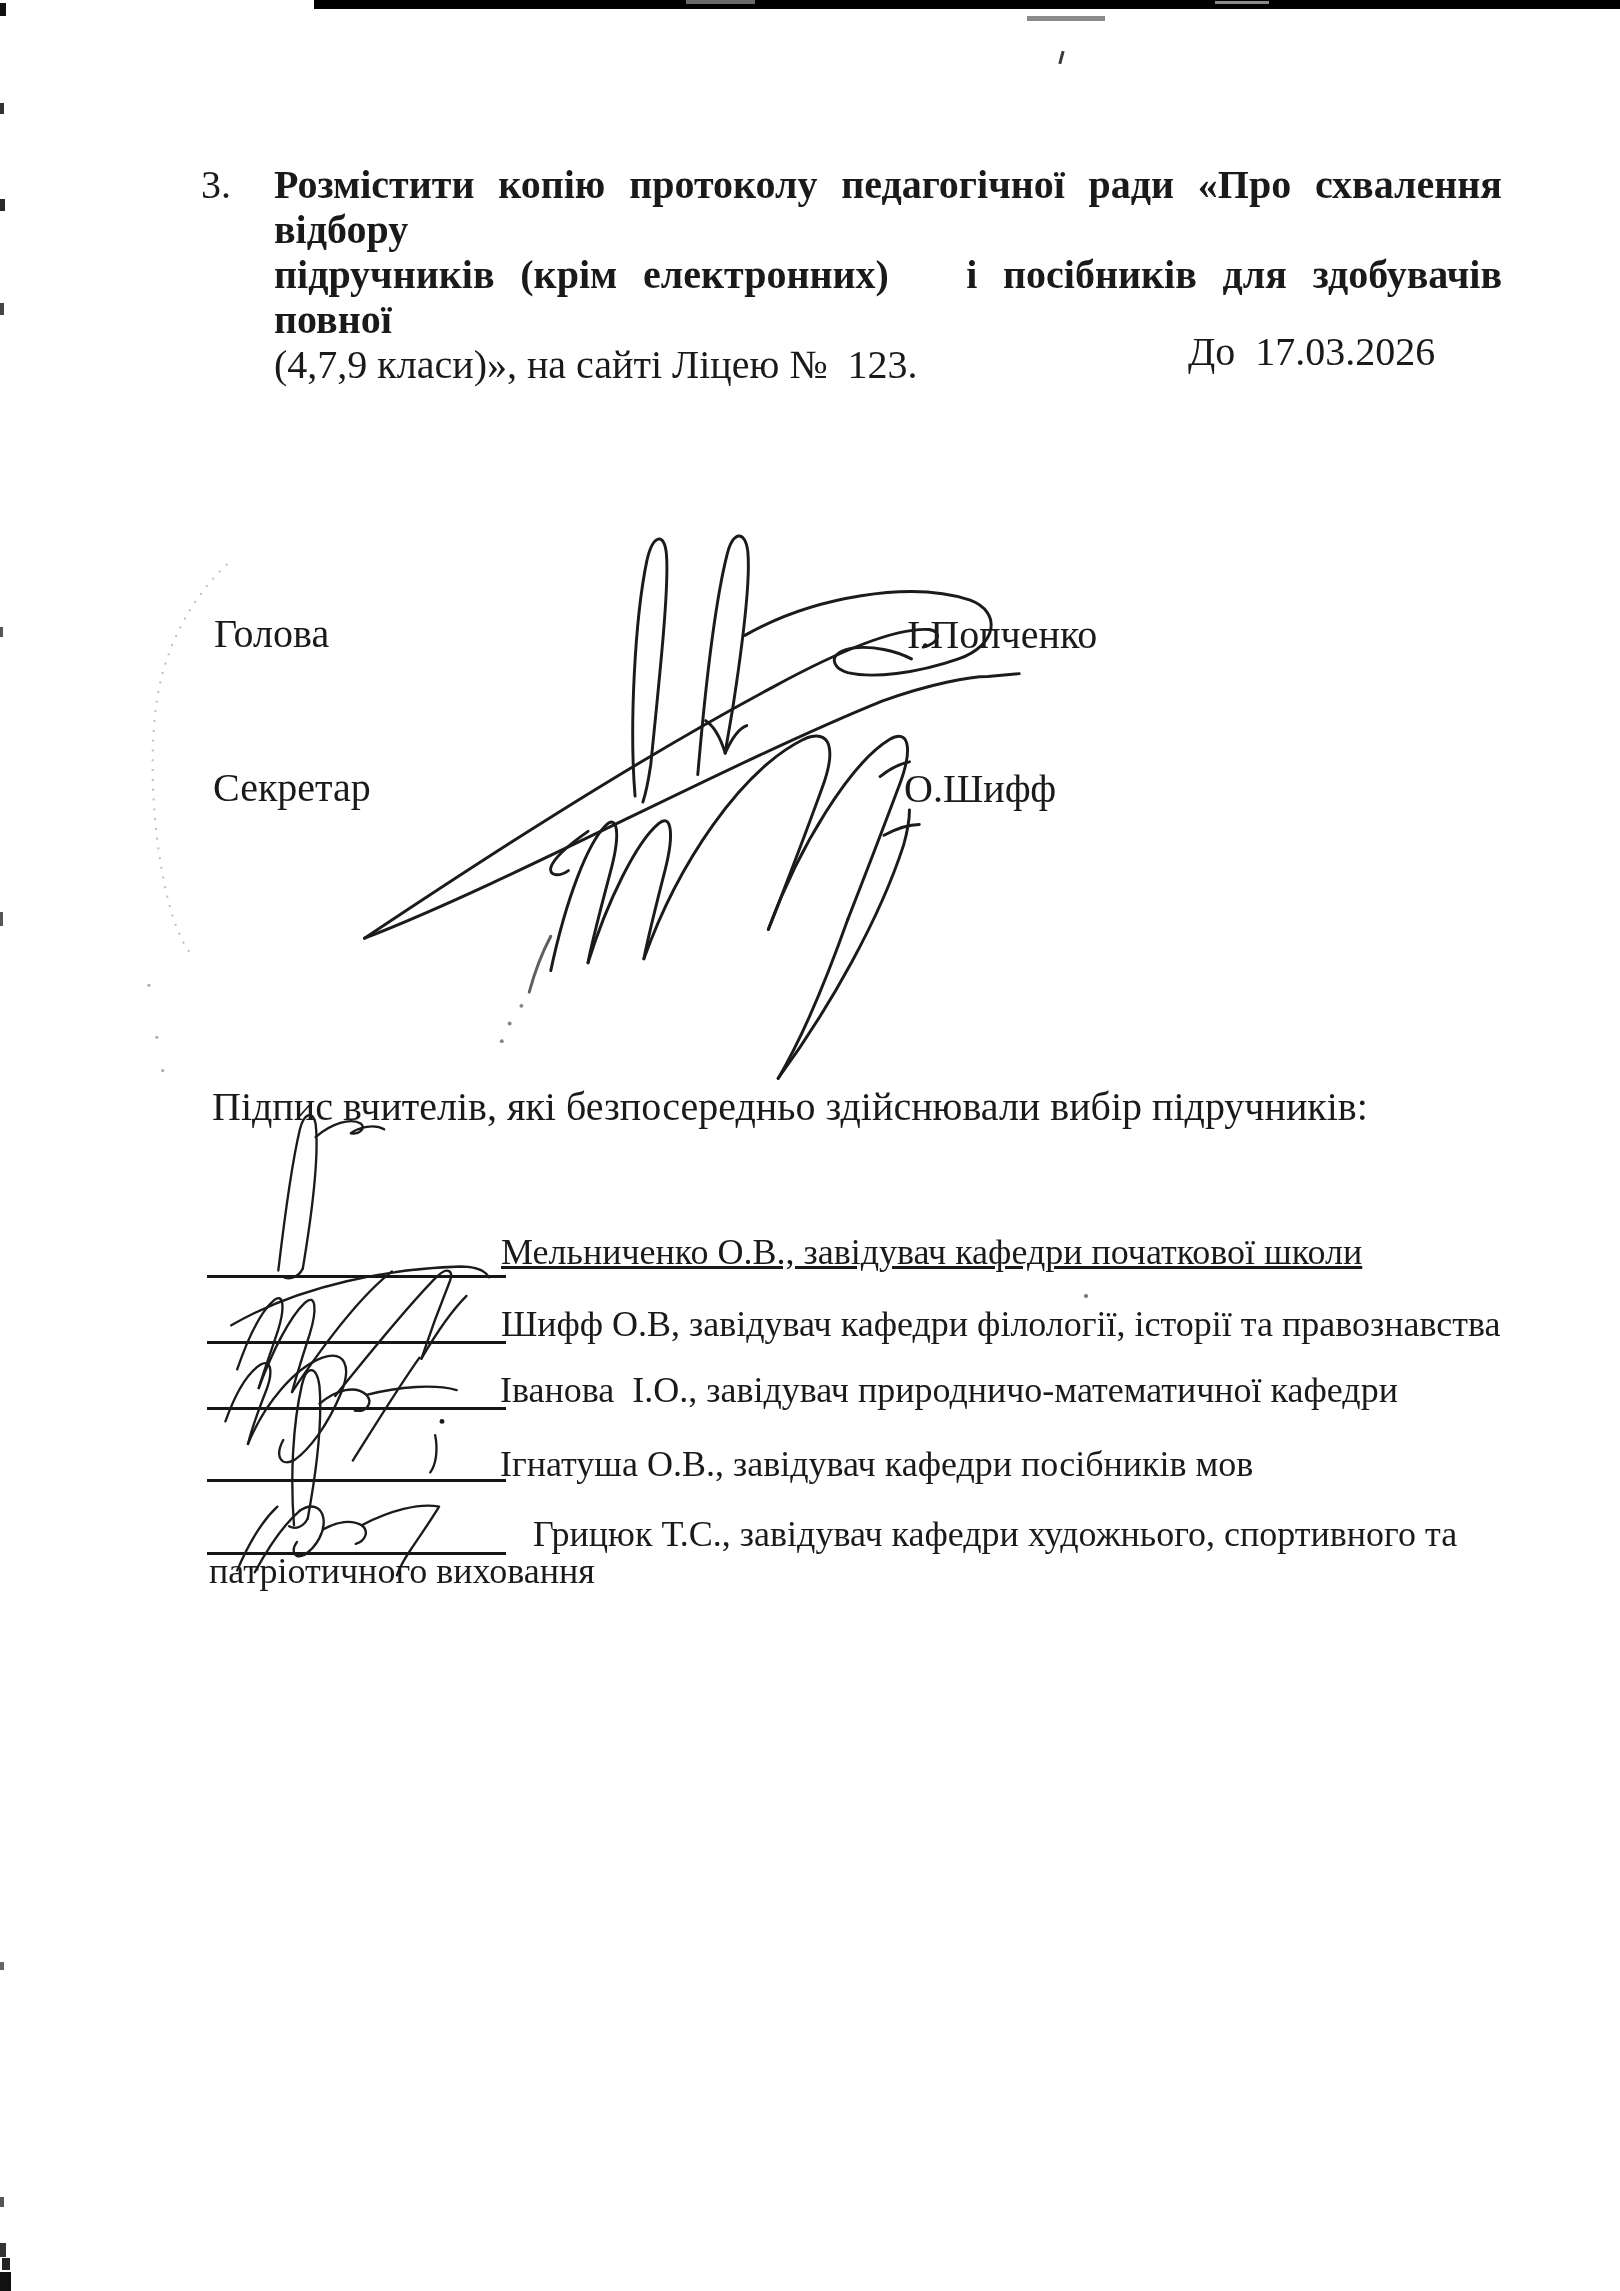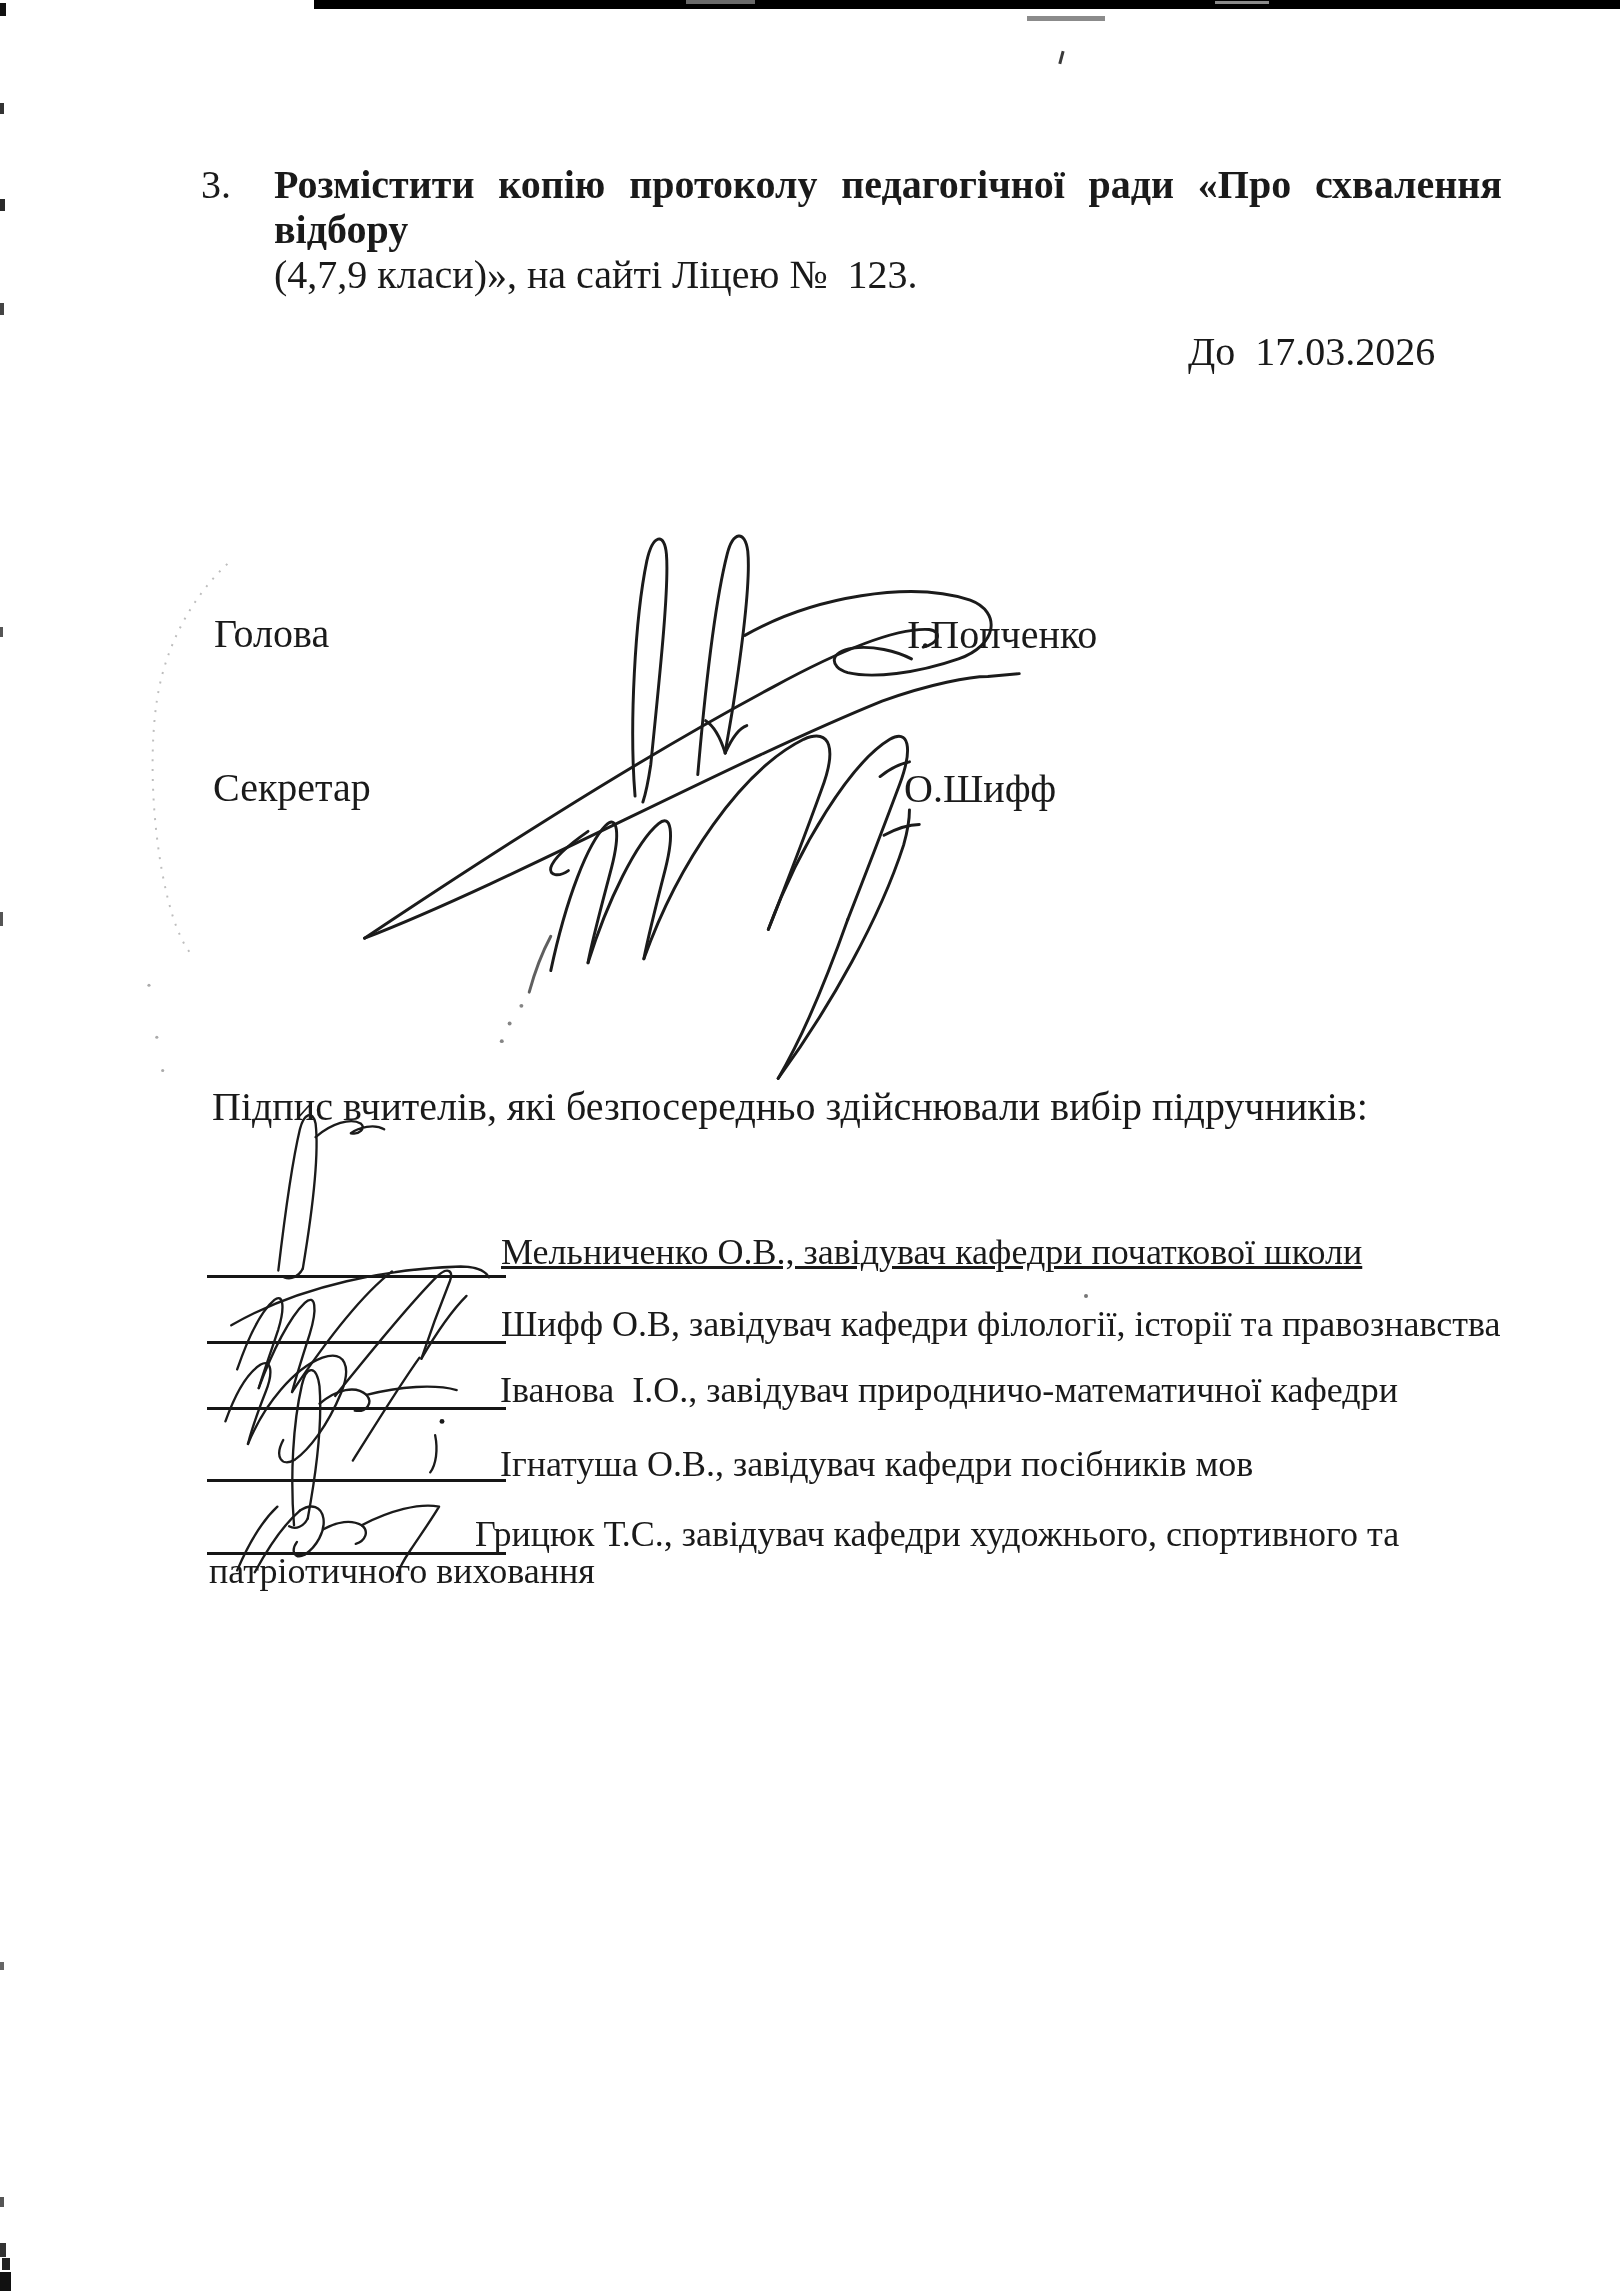--- a/index.html
+++ b/index.html
@@ -42,20 +42,21 @@
   <div class="scan-mark" style="left:0;top:1962px;width:3.9px;height:7.8px;background:#666;"></div>
   <div class="scan-mark" style="left:0;top:2197px;width:3.9px;height:9.8px;background:#555;"></div>
   <div class="scan-mark" style="left:0;top:2243px;width:5.9px;height:13.7px;background:#333;"></div>
   <div class="scan-mark" style="left:2px;top:2258px;width:7.8px;height:11.8px;background:#222;"></div>
   <div class="scan-mark" style="left:0;top:2272px;width:10.8px;height:19.6px;background:#111;"></div>
   <div class="scan-mark" style="left:1084px;top:1294px;width:3.9px;height:3.9px;background:#777;border-radius:50%;"></div>
 
   <div class="abs body-text" style="left:201px;top:162px;">3.</div>
   <div class="para">
     <div class="jline">Розмістити копію протоколу педагогічної ради «Про схвалення відбору</div>
+    <div class="jline">підручників (крім електронних)&nbsp;&nbsp; і посібників для здобувачів повної</div>
     <div>(4,7,9 класи)», на сайті Ліцею №&nbsp; 123.</div>
   </div>
 
   <div class="abs body-text" style="left:1188px;top:329px;">До&nbsp; 17.03.2026</div>
 
   <svg class="faint" style="left:0;top:0;width:1620px;height:2292px;" viewBox="0 0 1653 2338">
     <path d="M 232,575 C 195,610 168,660 160,715 C 150,782 158,880 178,940 C 186,962 193,972 198,976"></path>
     <circle cx="152" cy="1005" r="1.6" fill="#aaa" stroke="none"></circle>
     <circle cx="160" cy="1058" r="1.6" fill="#aaa" stroke="none"></circle>
     <circle cx="166" cy="1092" r="1.6" fill="#aaa" stroke="none"></circle>
@@ -129,17 +130,17 @@
     <path d="M 260,1604 C 274,1578 291,1554 306,1541"></path>
     <path d="M 306,1541 C 318,1533 328,1537 330,1549 C 332,1562 323,1578 311,1586 C 301,1591 296,1583 303,1573"></path>
     <path d="M 330,1560 C 344,1552 359,1550 369,1556 C 377,1562 373,1572 363,1575"></path>
     <path d="M 369,1556 C 398,1541 428,1533 448,1537 C 441,1549 429,1566 419,1581 C 411,1593 407,1601 405,1607"></path>
   </svg>
 
   <div class="abs list-text" style="left:501px;top:1232px;text-decoration:underline;">Мельниченко О.В., завідувач кафедри початкової школи</div>
   <div class="abs list-text" style="left:500px;top:1370px;">Іванова&nbsp; І.О., завідувач природничо-математичної кафедри</div>
   <div class="abs list-text" style="left:501px;top:1304px;">Шифф О.В, завідувач кафедри філології, історії та правознавства</div>
   <div class="abs list-text" style="left:500px;top:1444px;">Ігнатуша О.В., завідувач кафедри посібників мов</div>
-  <div class="abs list-text" style="left:475px;top:1514px;">Грицюк Т.С., завідувач кафедри художнього, спортивного та</div>
+  <div class="abs list-text" style="left:533px;top:1514px;">Грицюк Т.С., завідувач кафедри художнього, спортивного та</div>
   <div class="abs list-text" style="left:209px;top:1551px;">патріотичного виховання</div>
 
 </div>
 
 
 </body></html>

